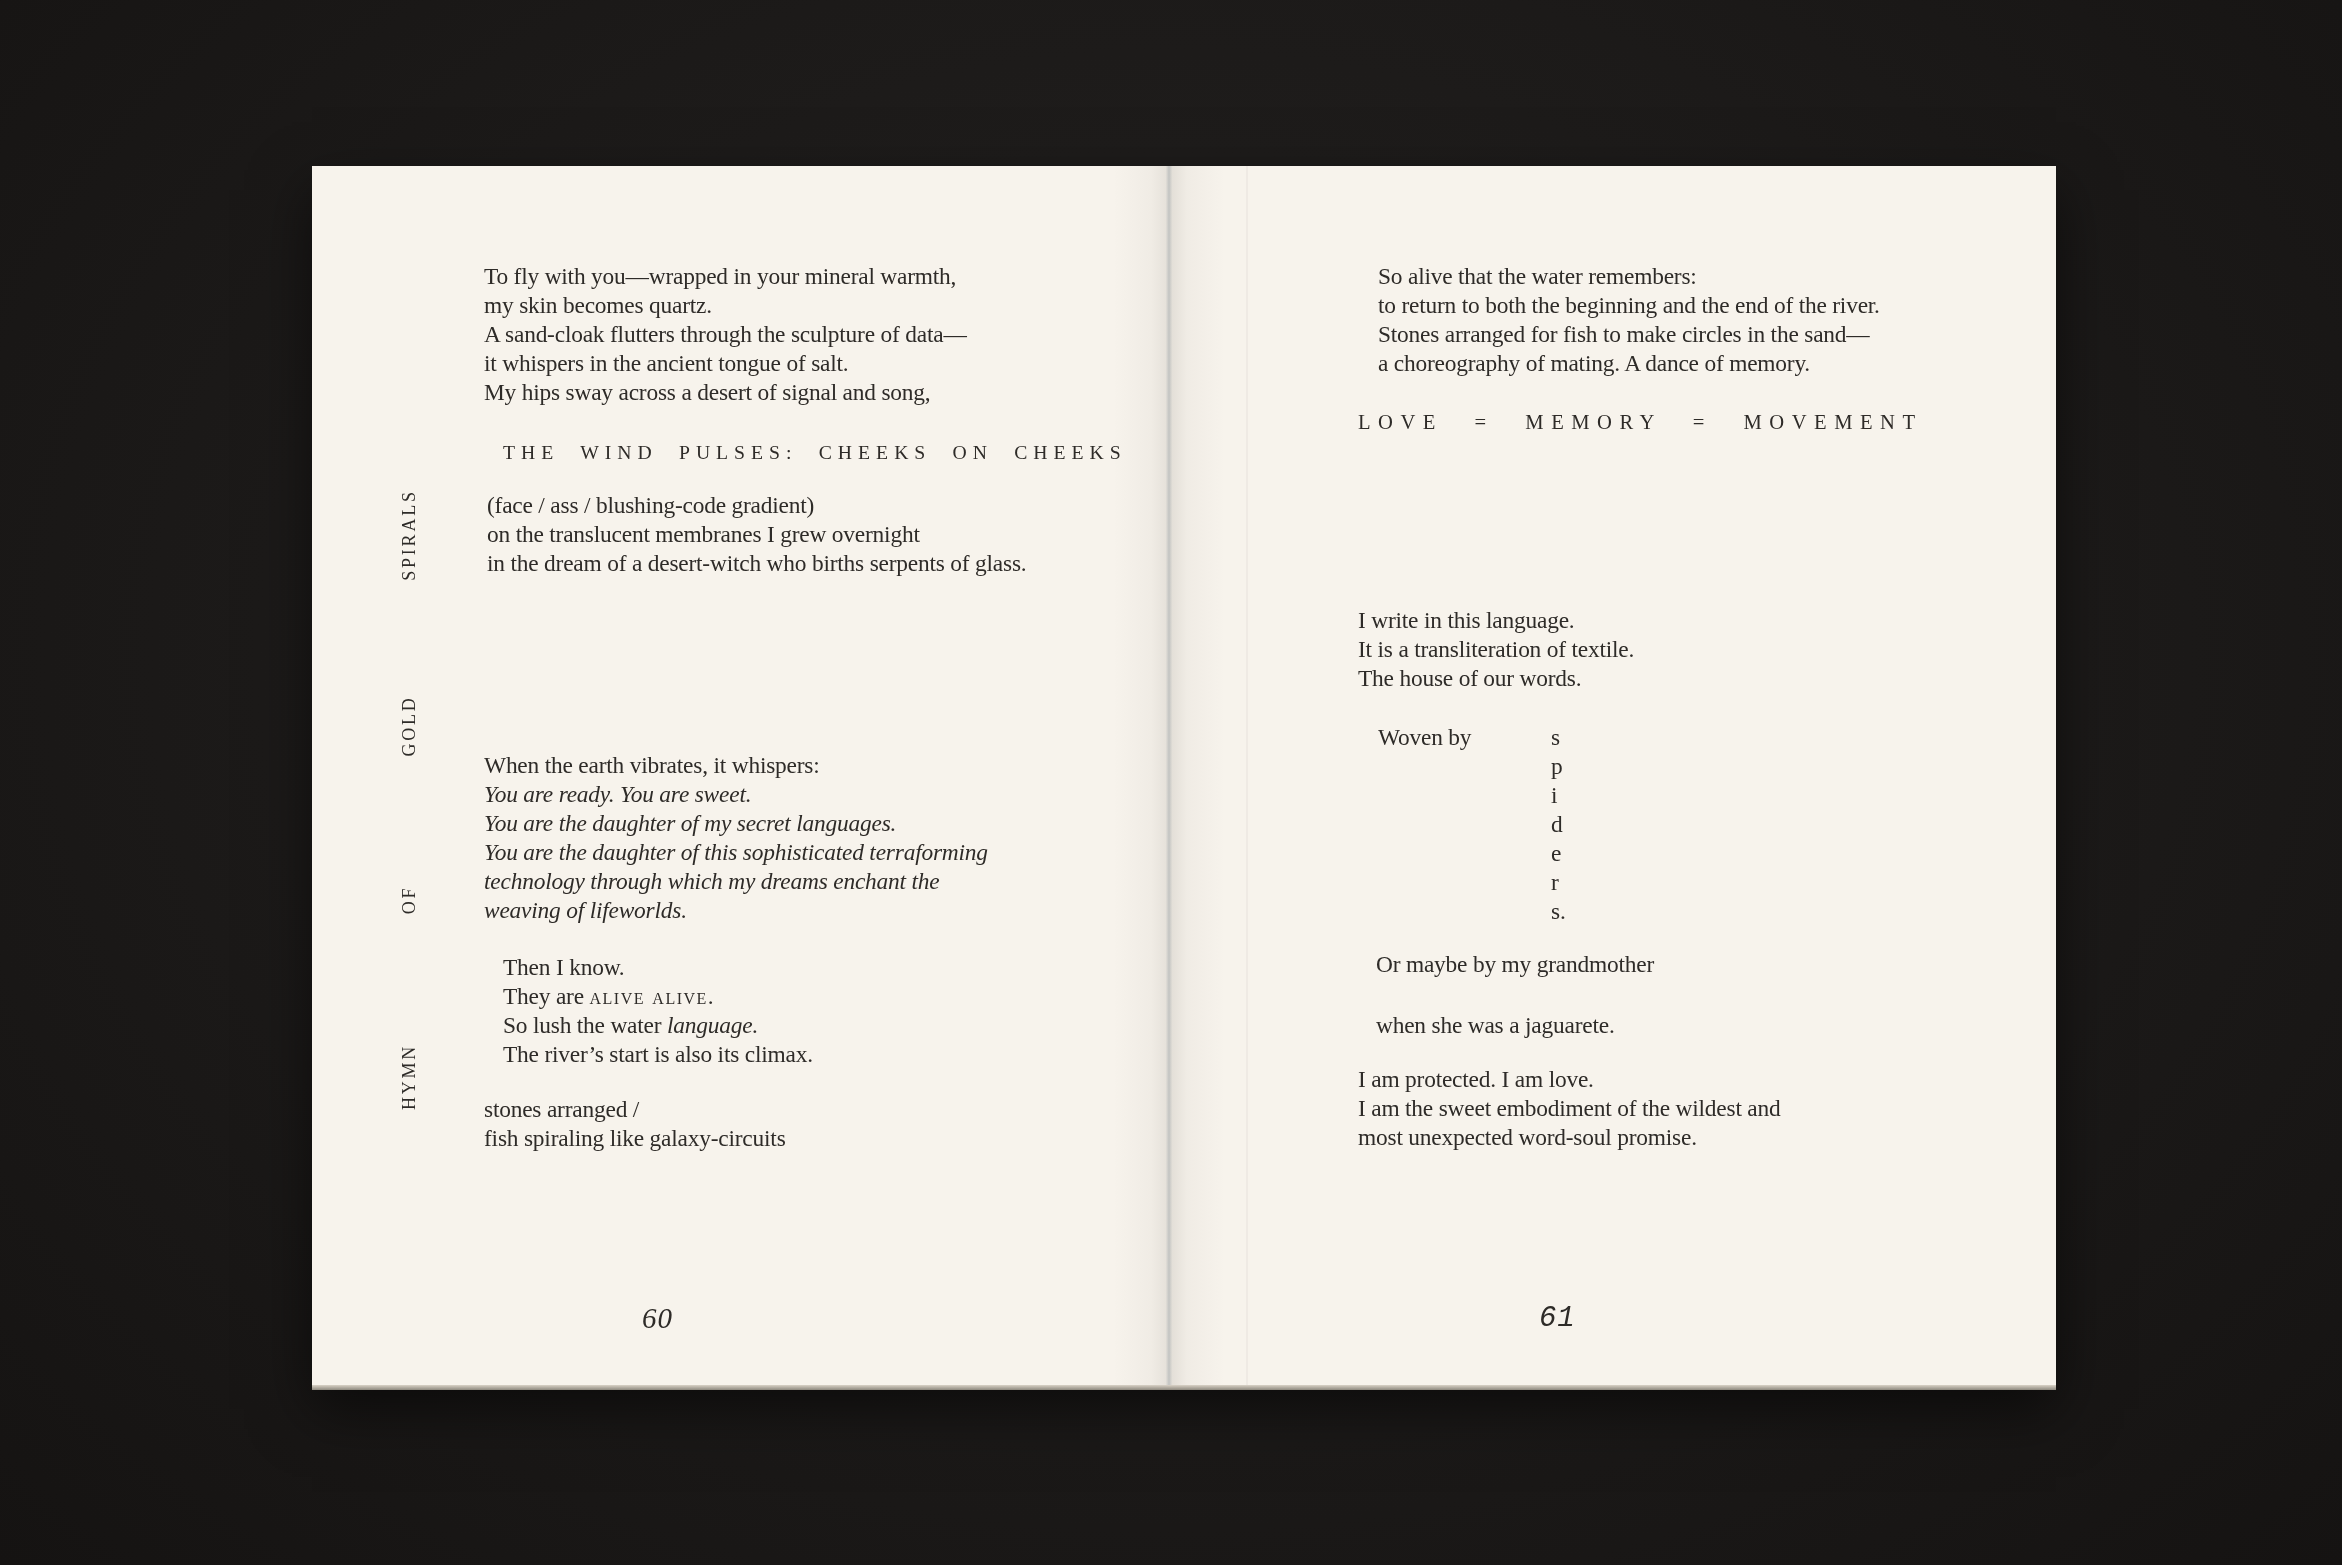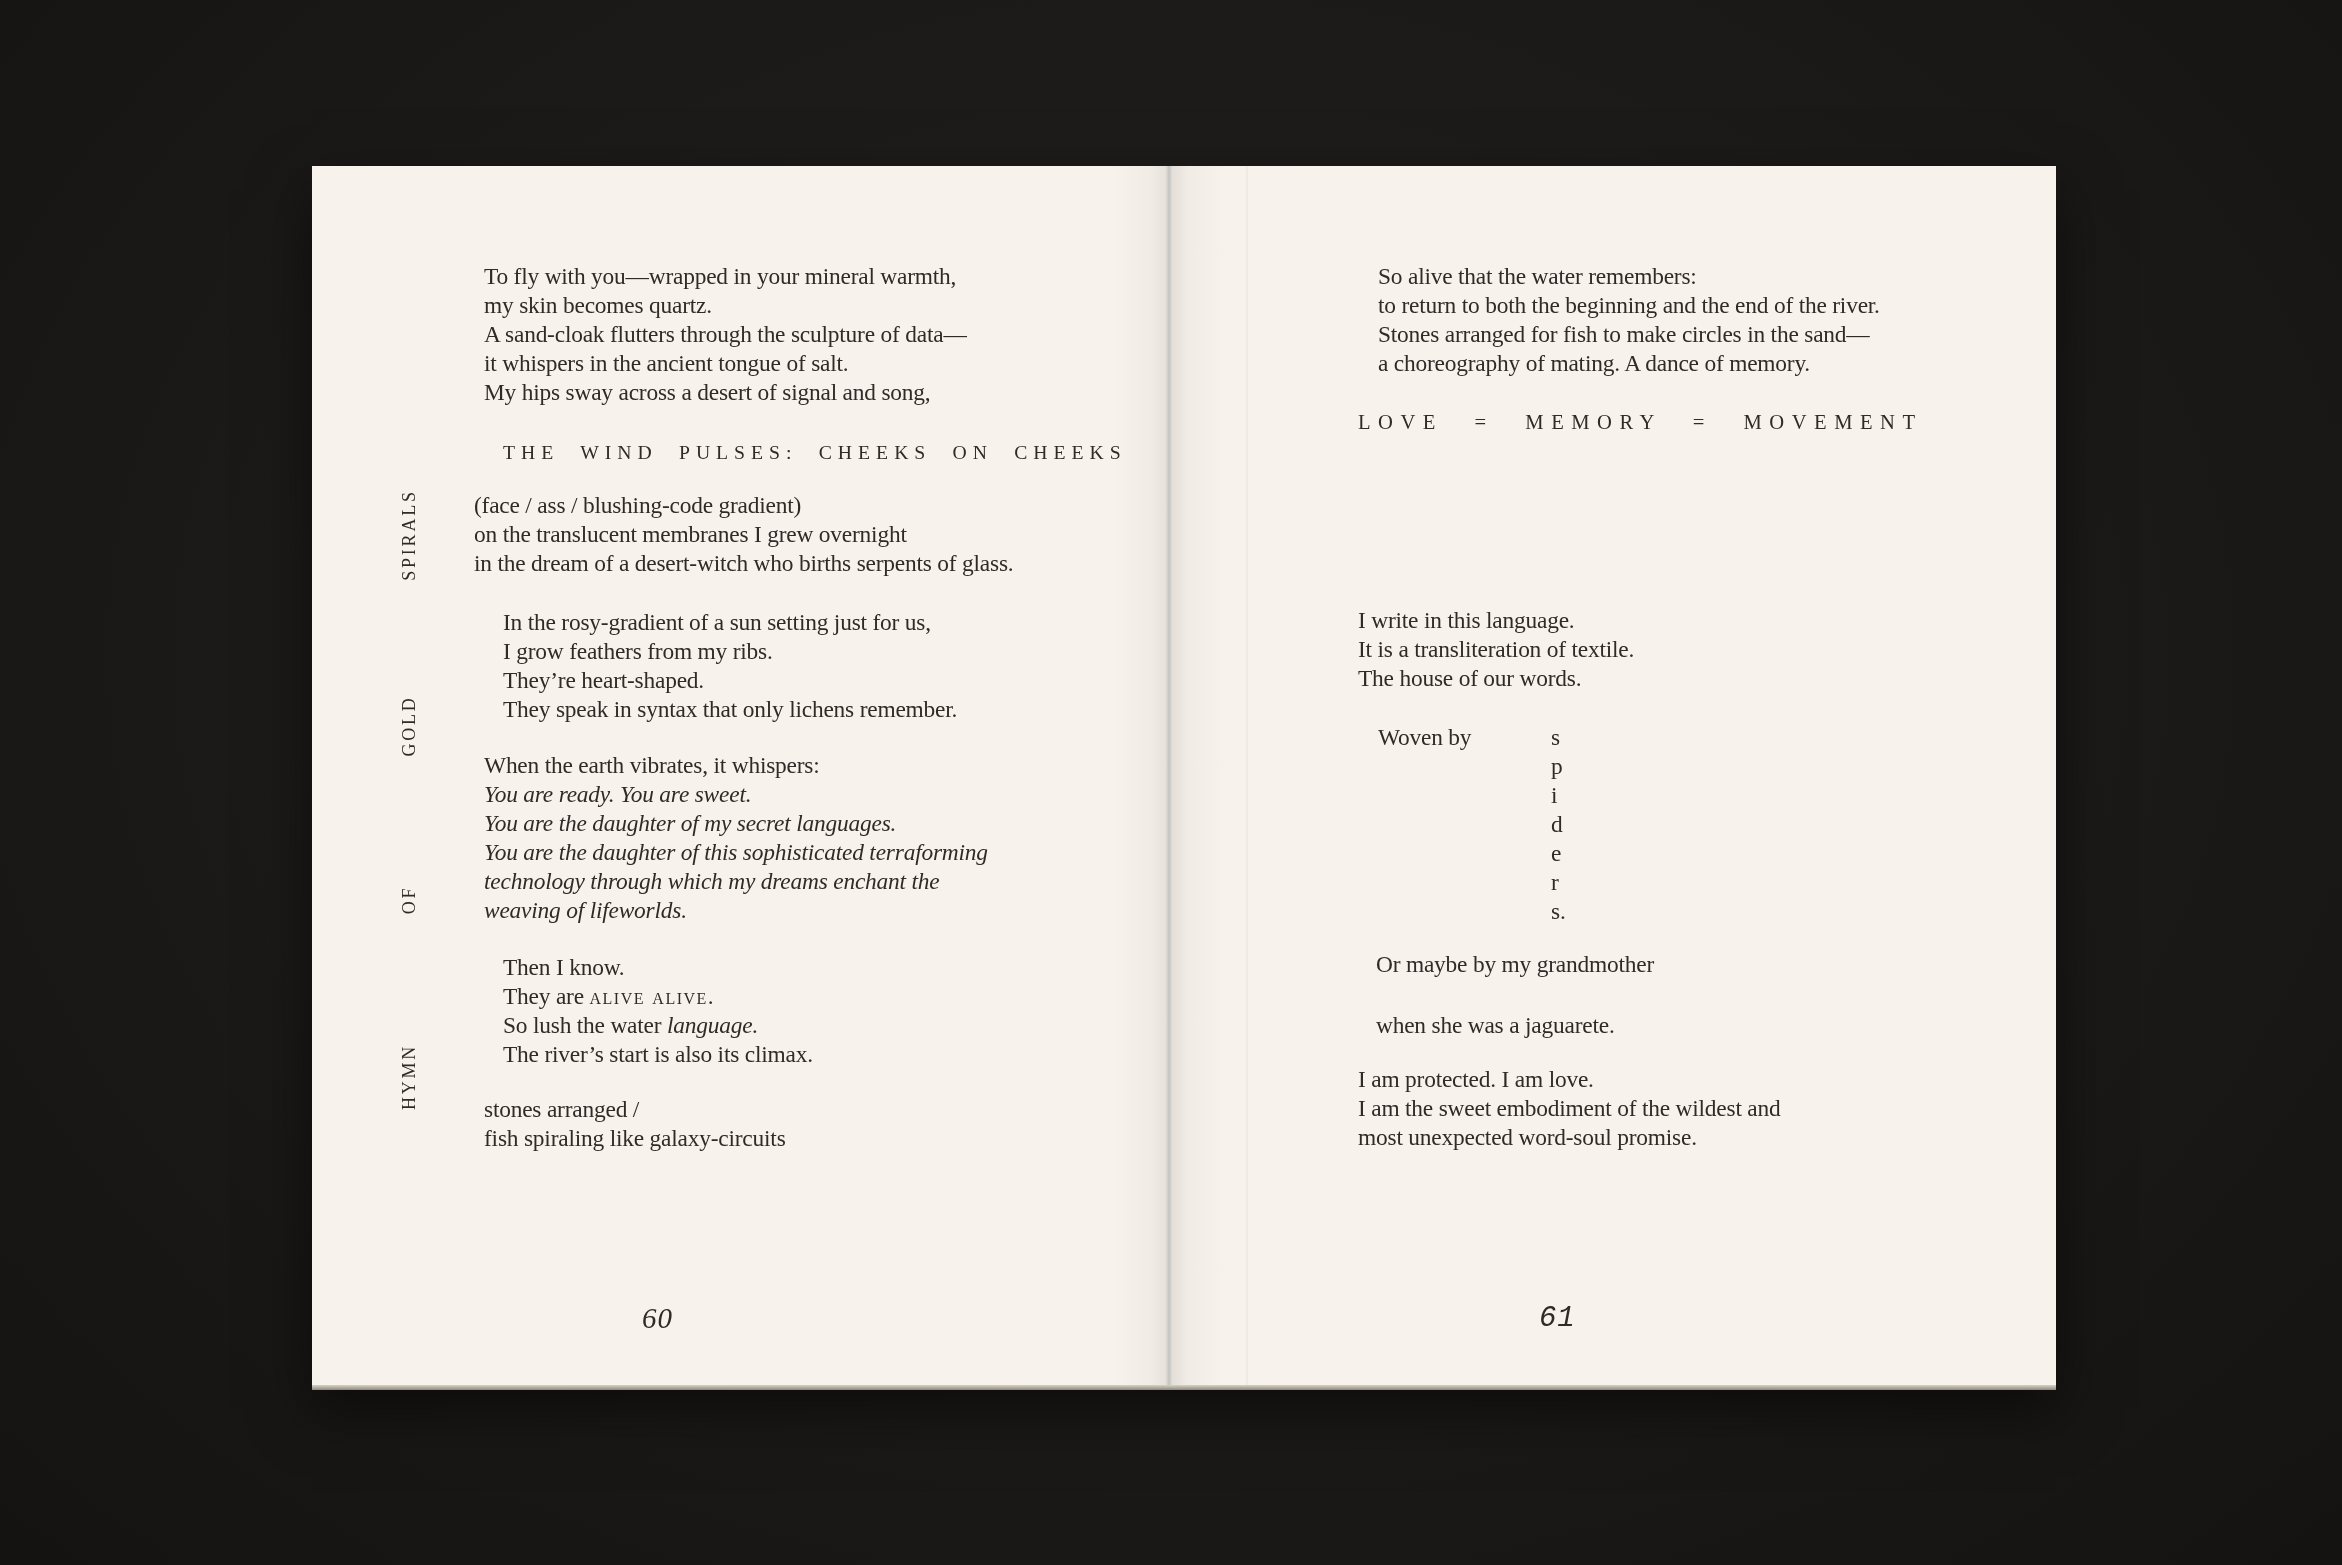--- a/index.html
+++ b/index.html
@@ -100,21 +100,21 @@
     font-weight: 500;
   }
   .mw-0 { left: 97px; top: 369px; }
   .mw-1 { left: 97px; top: 560px; }
   .mw-2 { left: 97px; top: 734px; }
   .mw-3 { left: 97px; top: 911px; }
 
   
   .l-s1      { left: 172px; top: 96px; }
   .l-display { left: 191px; top: 275px; }
-  .l-s2      { left: 162px; top: 325px; }
+  .l-s2      { left: 175px; top: 325px; }
   .l-s3      { left: 191px; top: 442px; }
   .l-s4      { left: 172px; top: 585px; }
   .l-s5      { left: 191px; top: 787px; }
   .l-s6      { left: 172px; top: 929px; }
   .l-pagenum { left: 330px; top: 1136px; }
 
   
   .r-s1      { left: 1066px; top: 96px; }
   .r-eq      { left: 1046px; top: 245px; }
   .r-s2      { left: 1066px; top: 299px; }
@@ -148,26 +148,20 @@
   </div>
 
   <div class="caps-display l-display">THE WIND PULSES: CHEEKS ON CHEEKS</div>
 
   <div class="block l-s2">
     <div>(face / ass / blushing-code gradient)</div>
     <div>on the translucent membranes I grew overnight</div>
     <div>in the dream of a desert-witch who births serpents of glass.</div>
   </div>
 
-  <div class="block l-s3">
-    <div>In the rosy-gradient of a sun setting just for us,</div>
-    <div>I grow feathers from my ribs.</div>
-    <div>They’re heart-shaped.</div>
-    <div>They speak in syntax that only lichens remember.</div>
-  </div>
 
   <div class="block l-s4">
     <div>When the earth vibrates, it whispers:</div>
     <div class="italic">You are ready. You are sweet.</div>
     <div class="italic">You are the daughter of my secret languages.</div>
     <div class="italic">You are the daughter of this sophisticated terraforming</div>
     <div class="italic">technology through which my dreams enchant the</div>
     <div class="italic">weaving of lifeworlds.</div>
   </div>
 

